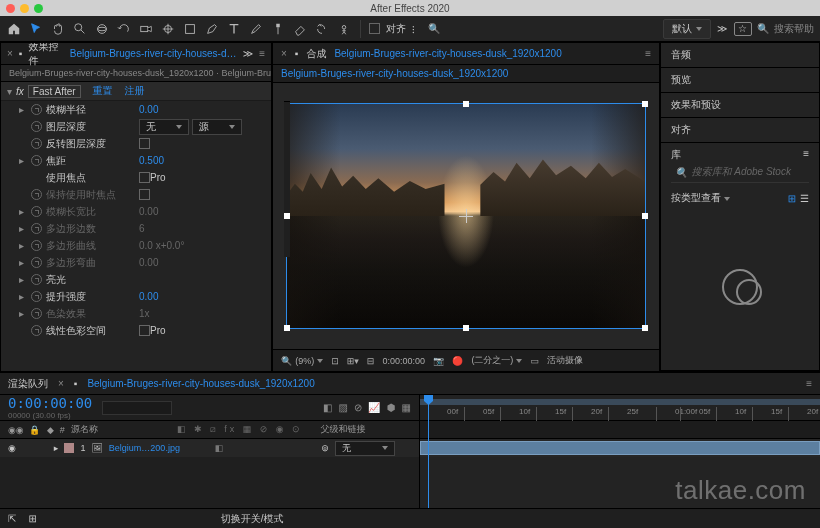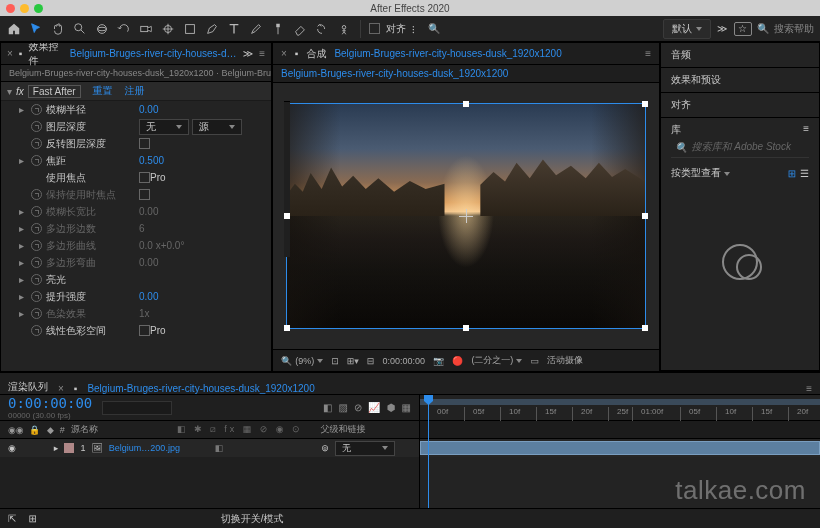--- a/index.html
+++ b/index.html
@@ -65,35 +65,35 @@
 
 .right-col{width:160px;display:flex;flex-direction:column}
 .r-panel{border-bottom:1px solid #000;padding:5px 10px;cursor:pointer}
 .r-panel.lib{flex:1}
 .search-stock{display:flex;align-items:center;gap:4px;padding:3px 4px;color:#666;font-style:italic;border-bottom:1px solid #333}
 .cc-logo{margin-top:56px;align-self:center;width:36px;height:36px;border:2px solid #888;border-radius:50%;position:relative}
 .cc-logo::before{content:"";position:absolute;width:22px;height:22px;border:2px solid #888;border-radius:50%;right:-6px;bottom:-2px}
 
 
 .tl{height:156px;background:#1f1f1f;border-top:1px solid #000;display:flex;flex-direction:column}
-.tl-tabs{height:22px;display:flex;align-items:flex-end;gap:10px;padding:0 8px;border-bottom:1px solid #000}
+.tl-tabs{height:22px;display:flex;align-items:center;gap:10px;padding:8px 8px;border-bottom:1px solid #000}
 .tl-body{flex:1;display:flex}
 .tl-left{width:420px;border-right:1px solid #000;display:flex;flex-direction:column}
 .tl-time{height:26px;display:flex;align-items:center;padding:0 8px;gap:10px;border-bottom:1px solid #000}
 .tc{color:#2d8ceb;font-size:14px;font-family:monospace}
 .tl-icons{margin-left:auto;display:flex;gap:6px;color:#888}
 .tl-cols{height:18px;display:flex;align-items:center;padding:0 8px;gap:6px;border-bottom:1px solid #000;font-size:9px;color:#999}
 .tl-cols .col-src{flex:0 0 100px}
 .tl-row{height:18px;display:flex;align-items:center;padding:0 8px;gap:6px;font-size:9px;background:#262626}
 .tl-row .tag{width:10px;height:10px;background:#b08888}
 .tl-row .name{color:#2d8ceb;flex:0 0 100px;overflow:hidden;white-space:nowrap}
 .tl-row .icons{display:flex;gap:4px;color:#777}
 .tl-right{flex:1;position:relative;background:#232323}
 .ruler{height:26px;border-bottom:1px solid #000;position:relative;font-size:8px;color:#888;background:#222}
-.ruler .tick{position:absolute;top:12px;border-left:1px solid #555;height:14px;padding-left:8px}
+.ruler .tick{position:absolute;top:12px;border-left:1px solid #555;height:14px;padding-left:18px}
 .ruler .region{position:absolute;top:4px;left:0;right:0;height:6px;background:#3a4a5a}
 .tl-hdr2{height:18px;border-bottom:1px solid #000;background:#1c1c1c}
 .track{height:18px;position:relative;background:#262626}
 .clip{position:absolute;left:0;right:0;top:2px;height:14px;background:#5c7fa0;border:1px solid #7a9ec0}
 .playhead{position:absolute;top:0;bottom:0;left:8px;width:1px;background:#2d8ceb}
 .playhead::before{content:"";position:absolute;top:0;left:-4px;width:9px;height:10px;background:#2d8ceb;clip-path:polygon(0 0,100% 0,100% 60%,50% 100%,0 60%)}
 .tl-foot{height:20px;display:flex;align-items:center;border-top:1px solid #000;padding:0 8px;gap:12px}
 .watermark{position:absolute;right:14px;bottom:22px;font-size:26px;color:rgba(255,255,255,.35);font-family:Arial;pointer-events:none;letter-spacing:.5px}
 svg{width:14px;height:14px}
 .caret{width:0;height:0;border-left:3px solid transparent;border-right:3px solid transparent;border-top:4px solid #888;display:inline-block}
@@ -398,20 +398,21 @@
       <span class="vf-item">▭</span>
       <span class="vf-item">
           <span>活动摄像</span>
         </span>
     </div>
   </div>
 
   <div class="panel right-col">
     <div id="rpanels">
         <div class="r-panel">音频</div>
+        <div class="r-panel">预览</div>
         <div class="r-panel">效果和预设</div>
         <div class="r-panel">对齐</div>
       </div>
     <div class="r-panel lib" style="display:flex;flex-direction:column">
       <div style="display:flex;justify-content:space-between">
           <span>库</span>
           <span>≡</span>
         </div>
       <div class="search-stock">🔍 <span>搜索库和 Adobe Stock</span></div>
       <div style="display:flex;justify-content:space-between;align-items:center;padding:8px 0">
@@ -489,21 +490,21 @@
     <div class="tl-right">
       <div class="ruler">
         <div class="region"></div>
         <div id="ticks">
             <span class="tick" style="left: 8px;">00f</span>
             <span class="tick" style="left: 44px;">05f</span>
             <span class="tick" style="left: 80px;">10f</span>
             <span class="tick" style="left: 116px;">15f</span>
             <span class="tick" style="left: 152px;">20f</span>
             <span class="tick" style="left: 188px;">25f</span>
-            <span class="tick" style="left: 212px;">01:00f</span>
+            <span class="tick" style="left: 236px;">01:00f</span>
             <span class="tick" style="left: 260px;">05f</span>
             <span class="tick" style="left: 296px;">10f</span>
             <span class="tick" style="left: 332px;">15f</span>
             <span class="tick" style="left: 368px;">20f</span>
           </div>
       </div>
       <div class="tl-hdr2"></div>
       <div class="track">
         <div class="clip"></div>
       </div>

